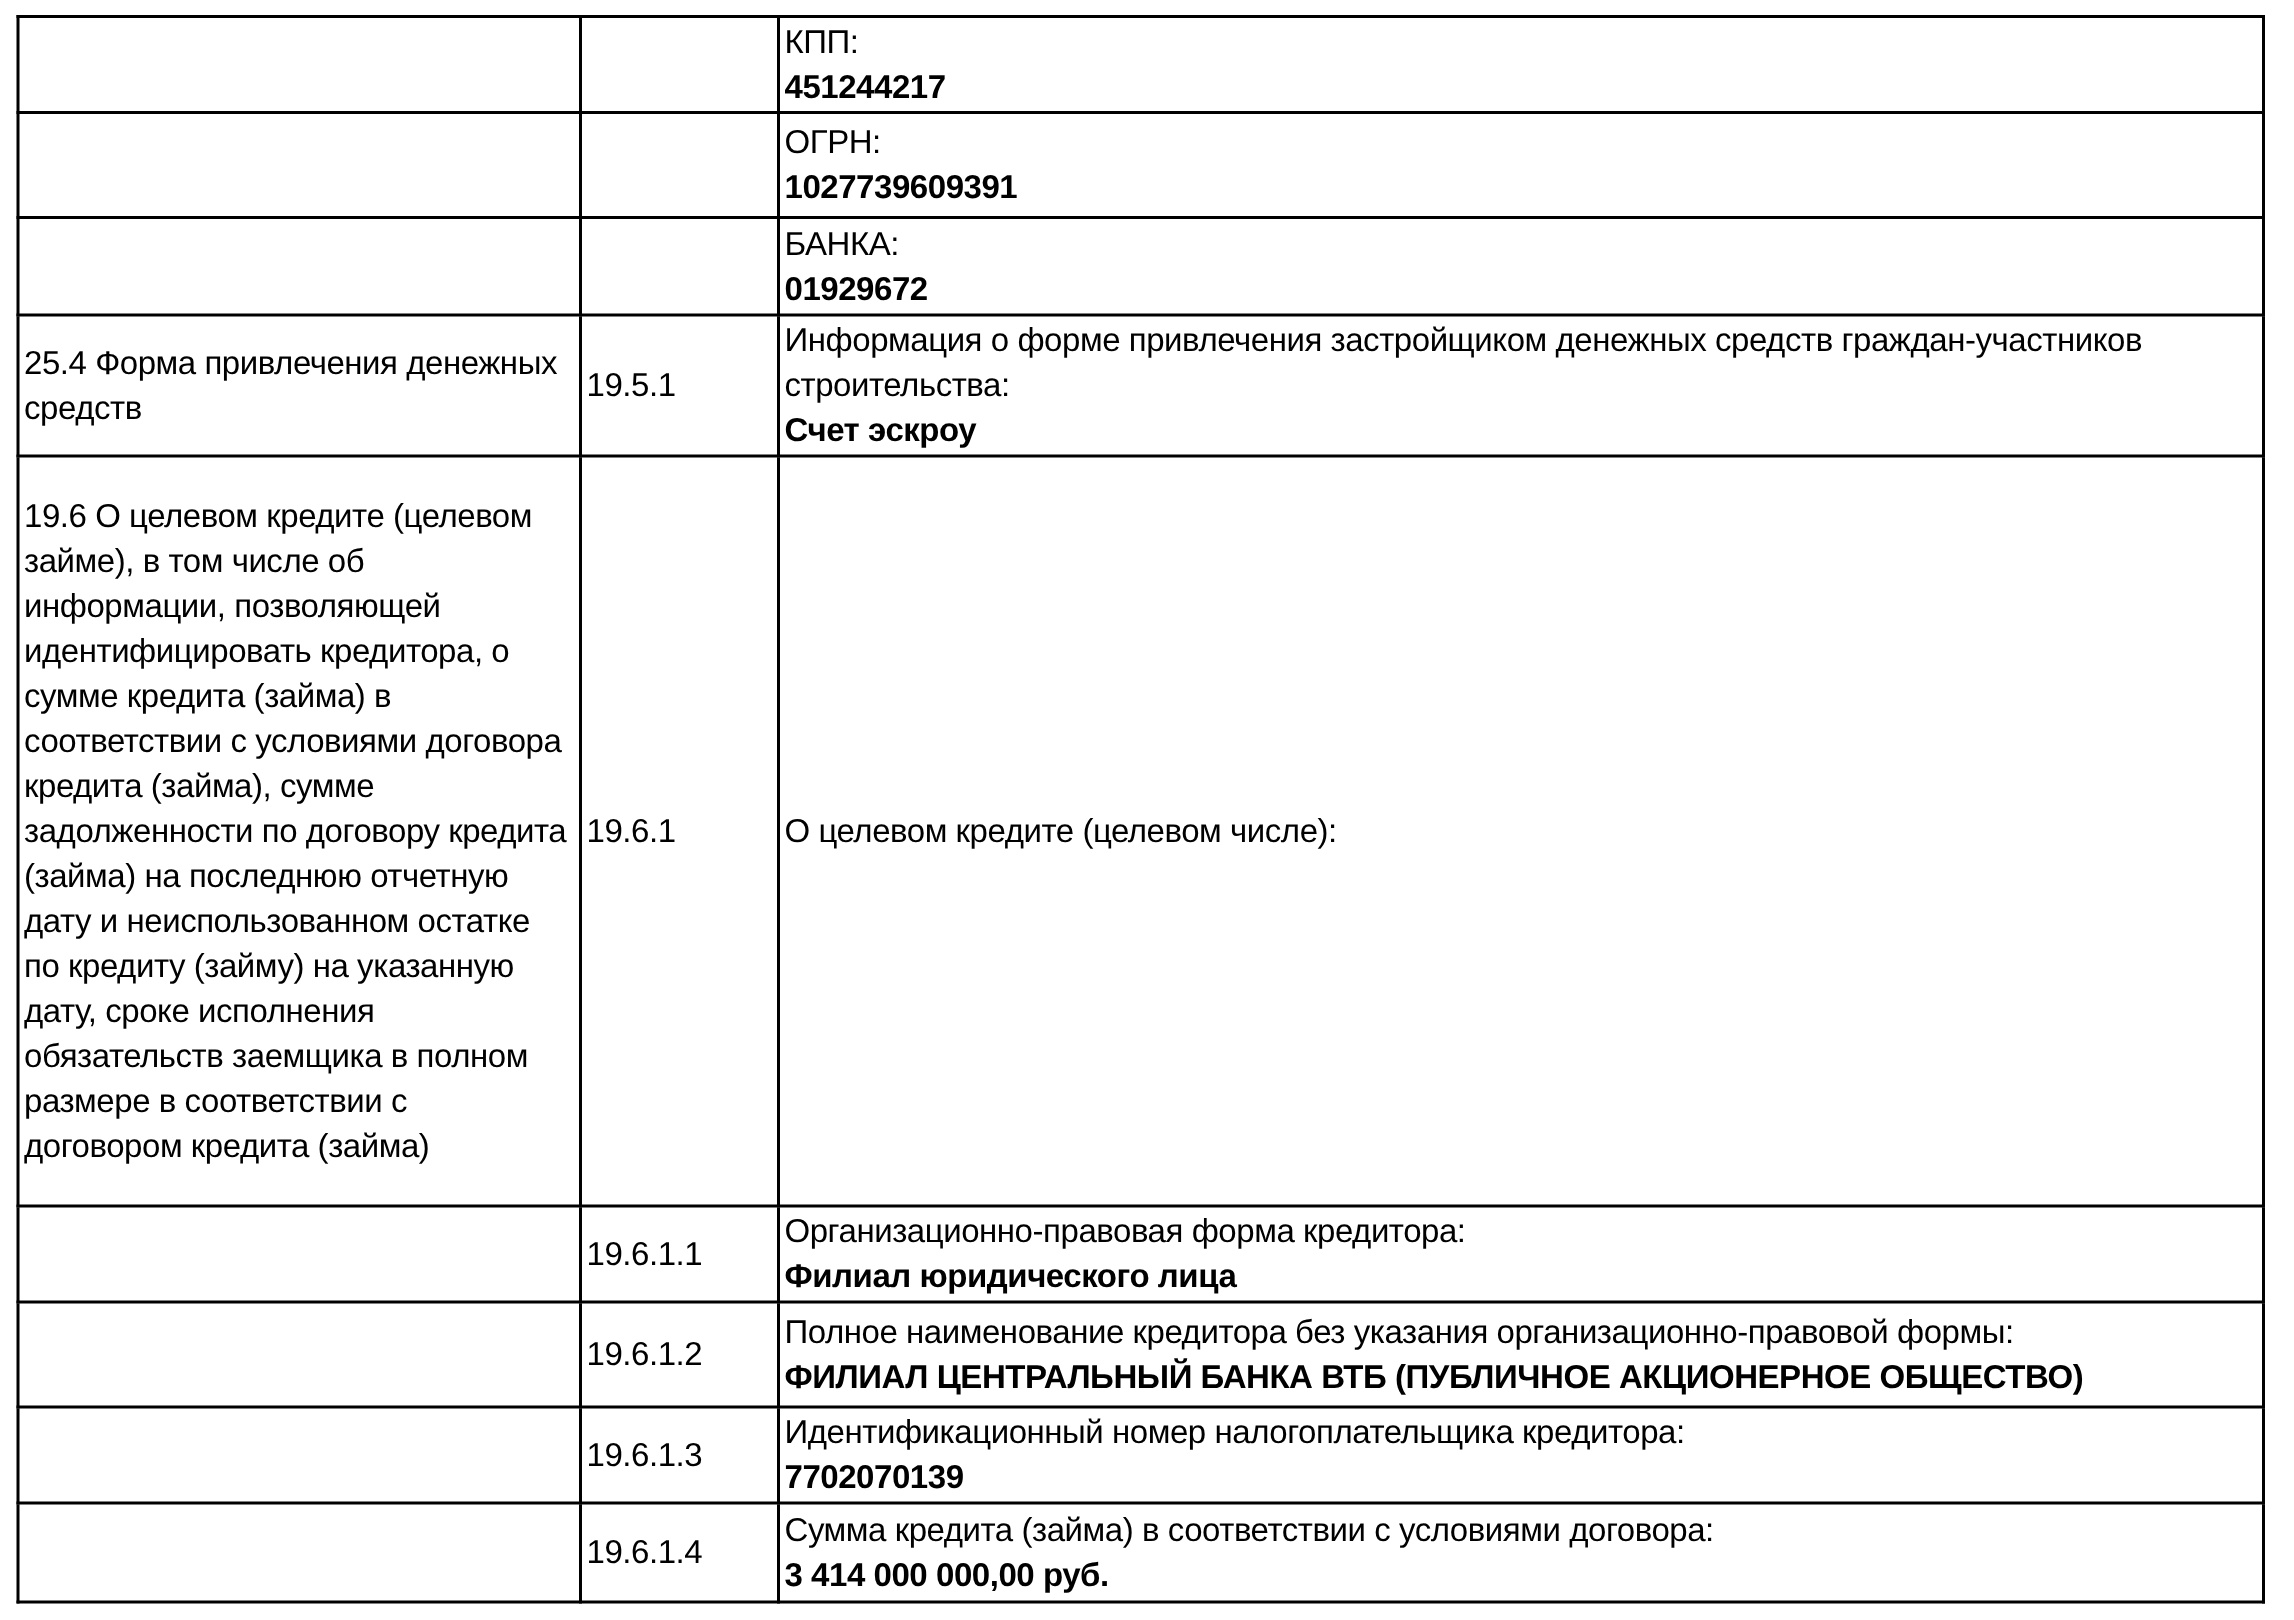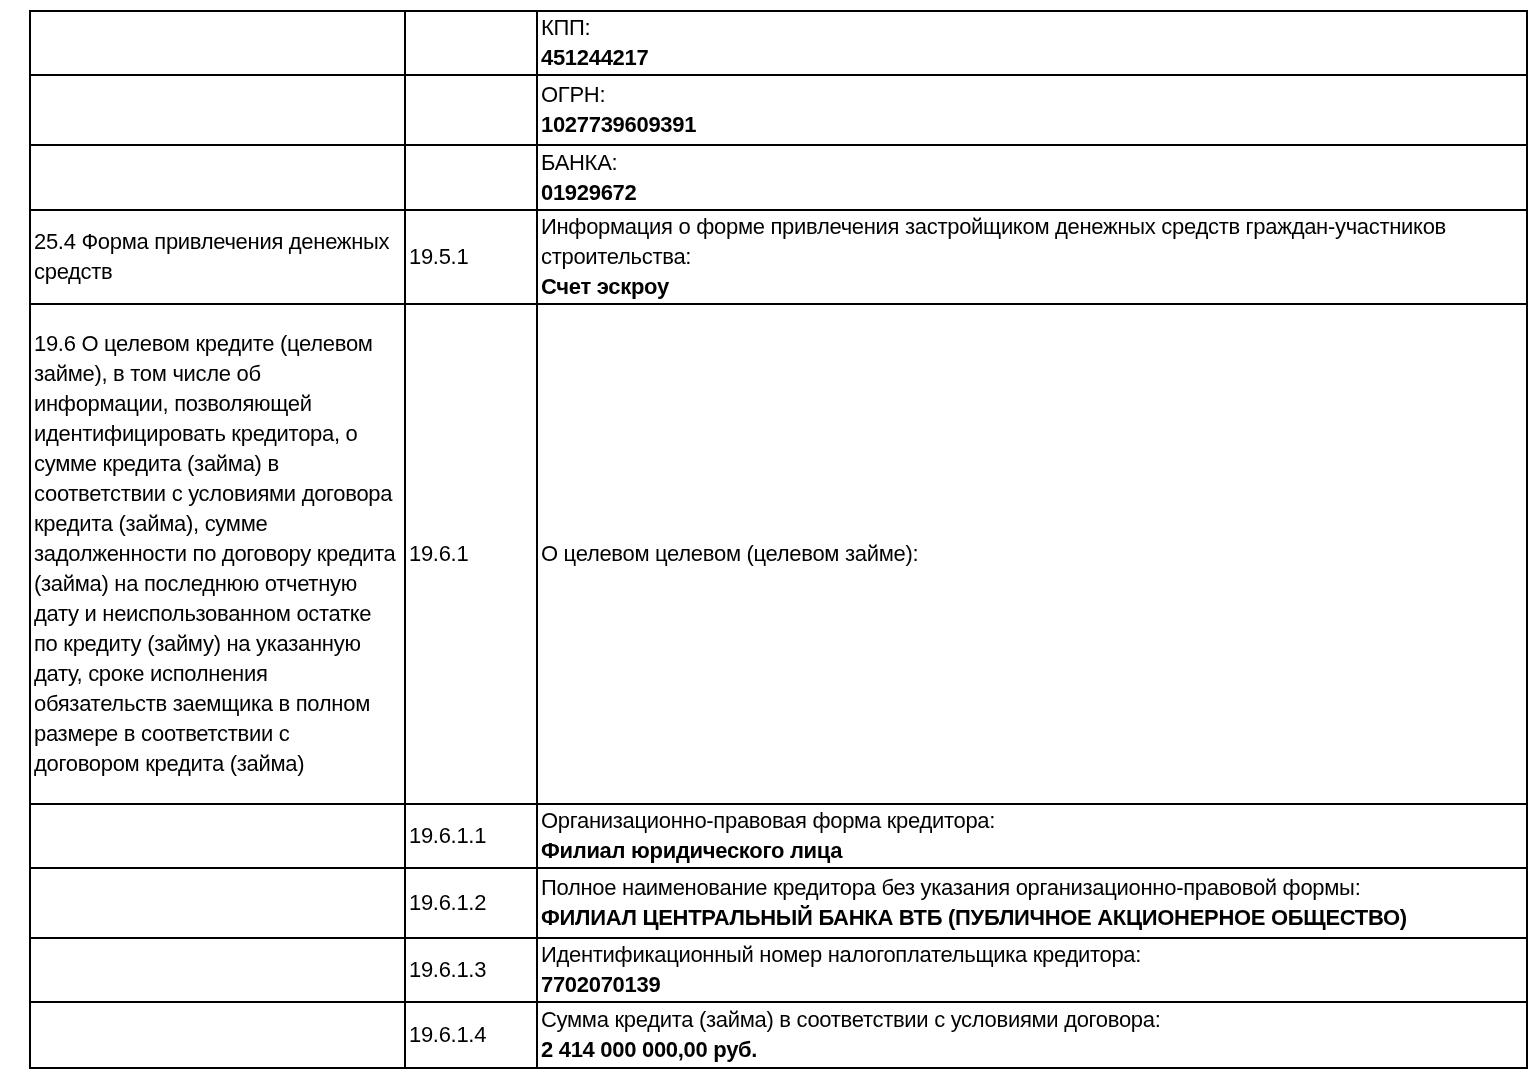--- a/index.html
+++ b/index.html
@@ -10,21 +10,21 @@
   .page {
     position: relative;
     width: 1529px;
     height: 1080px;
     background: #ffffff;
     font-family: "Liberation Sans", sans-serif;
     color: #000000;
   }
   table.doc-table {
     position: absolute;
-    left: 29px;
+    left: 11px;
     top: 10px;
     width: 1497px;
     border-collapse: collapse;
     table-layout: fixed;
   }
   table.doc-table td {
     border: 2px solid #000000;
     font-size: 22px;
     line-height: 30px;
     letter-spacing: -0.3px;
@@ -101,21 +101,21 @@
         </td>
       </tr>
       <tr style="height:500px">
         <td class="c-top">
             <div>19.6 О целевом кредите (целевом займе), в том числе об информации, позволяющей идентифицировать кредитора, о сумме кредита (займа) в соответствии с условиями договора кредита (займа), сумме задолженности по договору кредита (займа) на последнюю отчетную дату и неиспользованном остатке по кредиту (займу) на указанную дату, сроке исполнения обязательств заемщика в полном размере в соответствии с договором кредита (займа)</div>
           </td>
         <td>
             <div>19.6.1</div>
           </td>
         <td>
-          <div class="field-label">О целевом целевом (целевом займе):</div>
+          <div class="field-label">О целевом кредите (целевом числе):</div>
           <div class="field-value"></div>
         </td>
       </tr>
       <tr style="height:61px">
         <td>
             <div></div>
           </td>
         <td>
             <div>19.6.1.1</div>
           </td>
@@ -150,18 +150,18 @@
       </tr>
       <tr style="height:66px">
         <td>
             <div></div>
           </td>
         <td>
             <div>19.6.1.4</div>
           </td>
         <td>
           <div class="field-label">Сумма кредита (займа) в соответствии с условиями договора:</div>
-          <div class="field-value">2 414 000 000,00 руб.</div>
+          <div class="field-value">3 414 000 000,00 руб.</div>
         </td>
       </tr>
     </tbody>
   </table>
 </div>
 
 </body></html>

